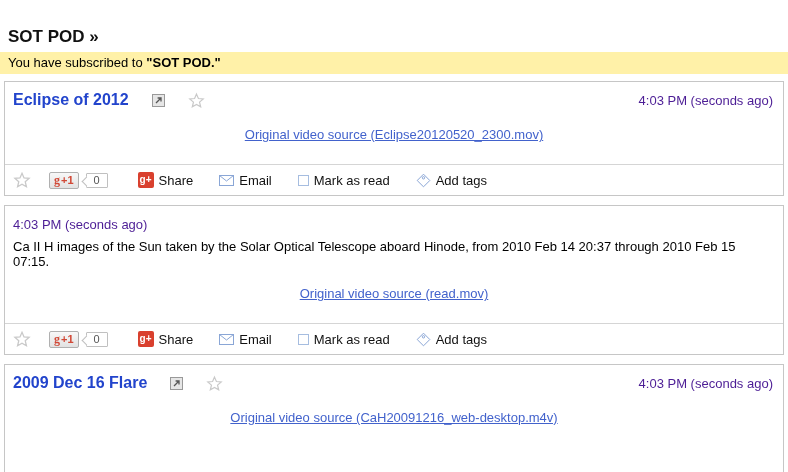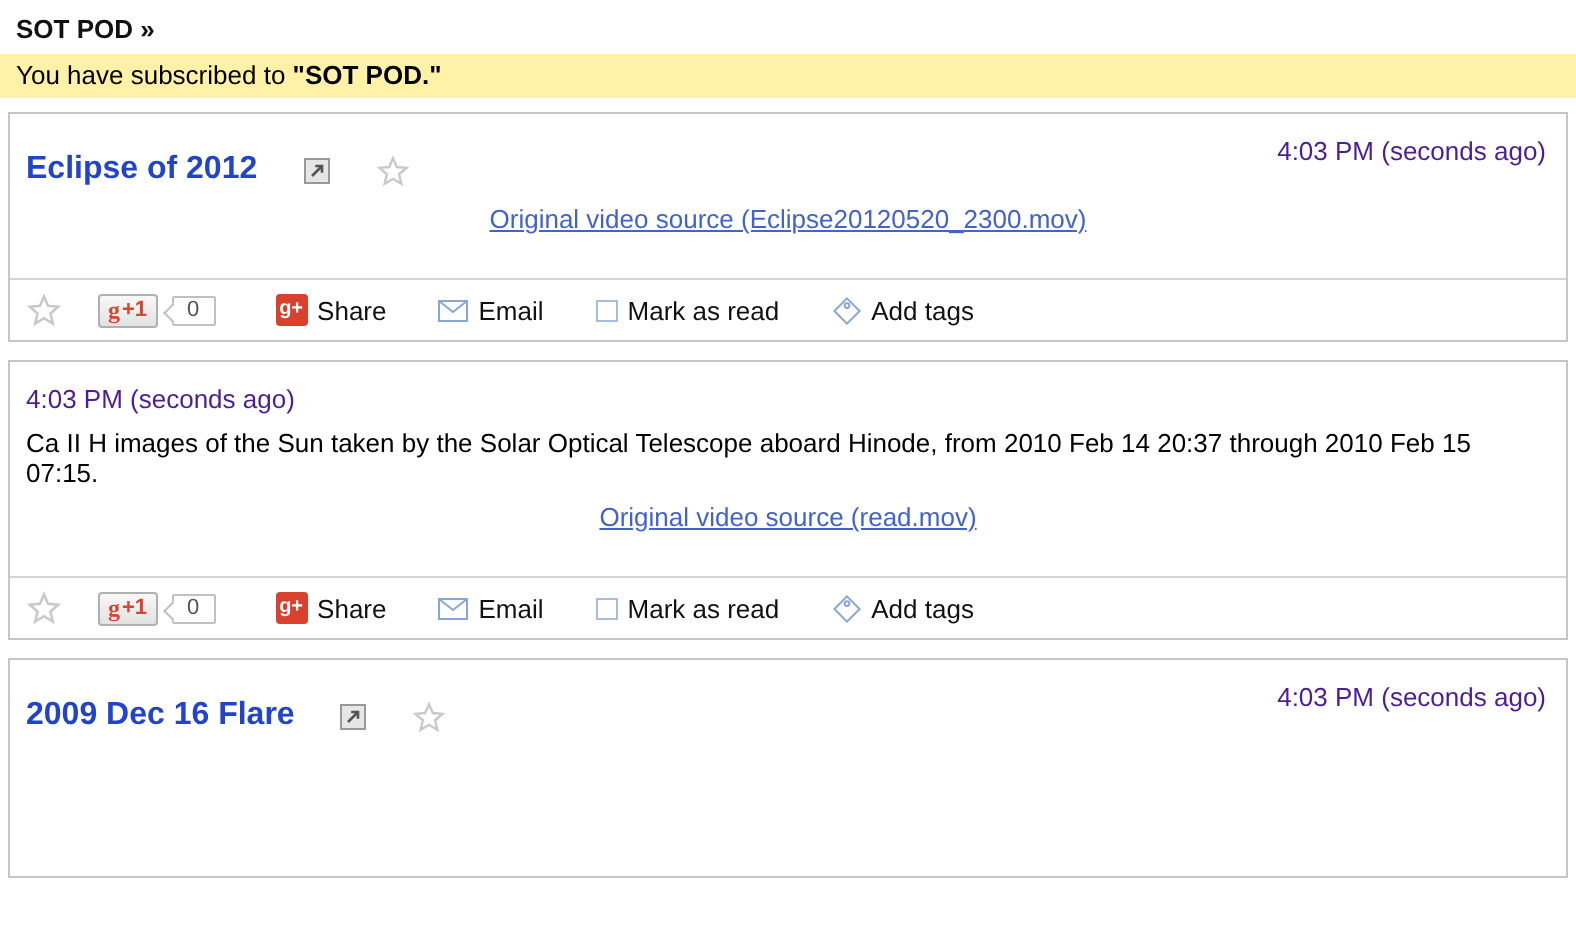--- a/index.html
+++ b/index.html
@@ -4,50 +4,51 @@
 <style>
   * { box-sizing: border-box; }
   html, body { margin: 0; padding: 0; }
   body {
     width: 788px; height: 472px; overflow: hidden;
     background: #fff;
     font-family: "Liberation Sans", sans-serif;
     color: #000;
   }
   .page-title {
-    font-size: 13px; font-weight: bold; color: #111;
+    font-size: 17px; font-weight: bold; color: #111;
     padding: 7px 8px 5px 8px;
+    margin-top: 20px;
   }
   .notification {
     background: #fff1a8;
     padding: 3px 8px 4px 8px;
     font-size: 13px;
     margin-bottom: 7px;
   }
   .notification b { font-weight: bold; }
   .entries { margin: 0 4px; }
   .entry {
     border: 1px solid #c6c6c6;
     background: #fff;
     margin-bottom: 9px;
   }
   .entry--cutoff { padding-bottom: 70px; }
   .entry-head {
     display: flex; align-items: flex-start;
     padding: 8px 10px 0 8px;
   }
-  .entry-title-group { display: flex; align-items: center; gap: 23px; flex: 1; margin-top: 10px; }
+  .entry-title-group { display: flex; align-items: center; gap: 23px; flex: 1; }
   .entry-title {
     font-size: 16px; font-weight: bold;
     color: #2244cc; text-decoration: none; cursor: pointer;
     line-height: 20px;
   }
   .entry-time { font-size: 13px; color: #4c1d95; padding-top: 3px; white-space: nowrap; }
   .entry-body { font-size: 13px; line-height: 15px; padding: 7px 8px 0 8px; color: #000; }
-  .entry-link-row { text-align: center; margin: 7px 0 22px 0; font-size: 13px; }
+  .entry-link-row { text-align: center; margin: 17px 0 22px 0; font-size: 13px; }
   .entry-link { color: #4262cc; text-decoration: underline; cursor: pointer; }
   .entry-foot {
     border-top: 1px solid #d5d5d5;
     padding: 5px 8px;
     display: flex; align-items: center;
     height: 31px;
     font-size: 13px;
   }
   .foot-star { margin-right: 18px; display: flex; align-items: center; cursor: pointer; }
   .plusone-group { display: flex; align-items: center; margin-right: 30px; }
@@ -221,15 +222,18 @@
             </svg>
         </span>
         <span>
           <svg class="icon-svg" width="17" height="17" viewBox="0 0 24 24">
               <path d="M12 3l2.7 6.2 6.8.6-5.2 4.5 1.6 6.7L12 17.5 6.1 21l1.6-6.7L2.5 9.8l6.8-.6z" fill="none" stroke="#c9c9c9" stroke-width="1.7"></path>
             </svg>
         </span>
       </div>
       <div class="entry-time">4:03 PM (seconds ago)</div>
     </div>
+    <div class="entry-link-row">
+      <a class="entry-link">Original video source (CaH20091216_web-desktop.m4v)</a>
+    </div>
   </div>
 
 </div>
 
 </body></html>

